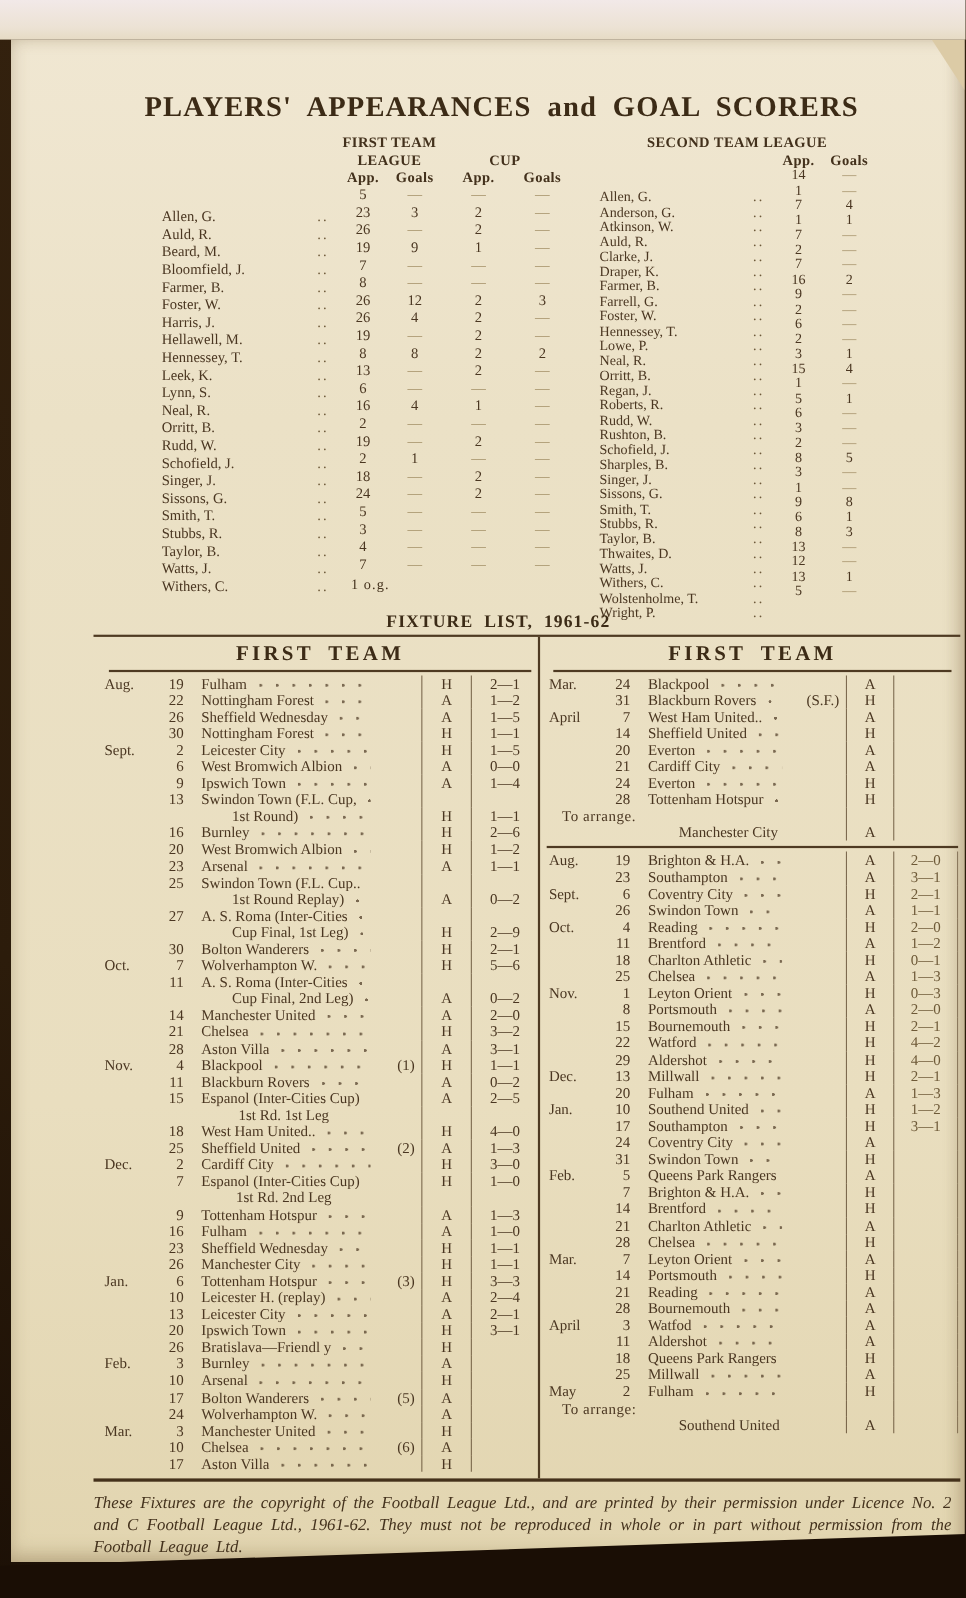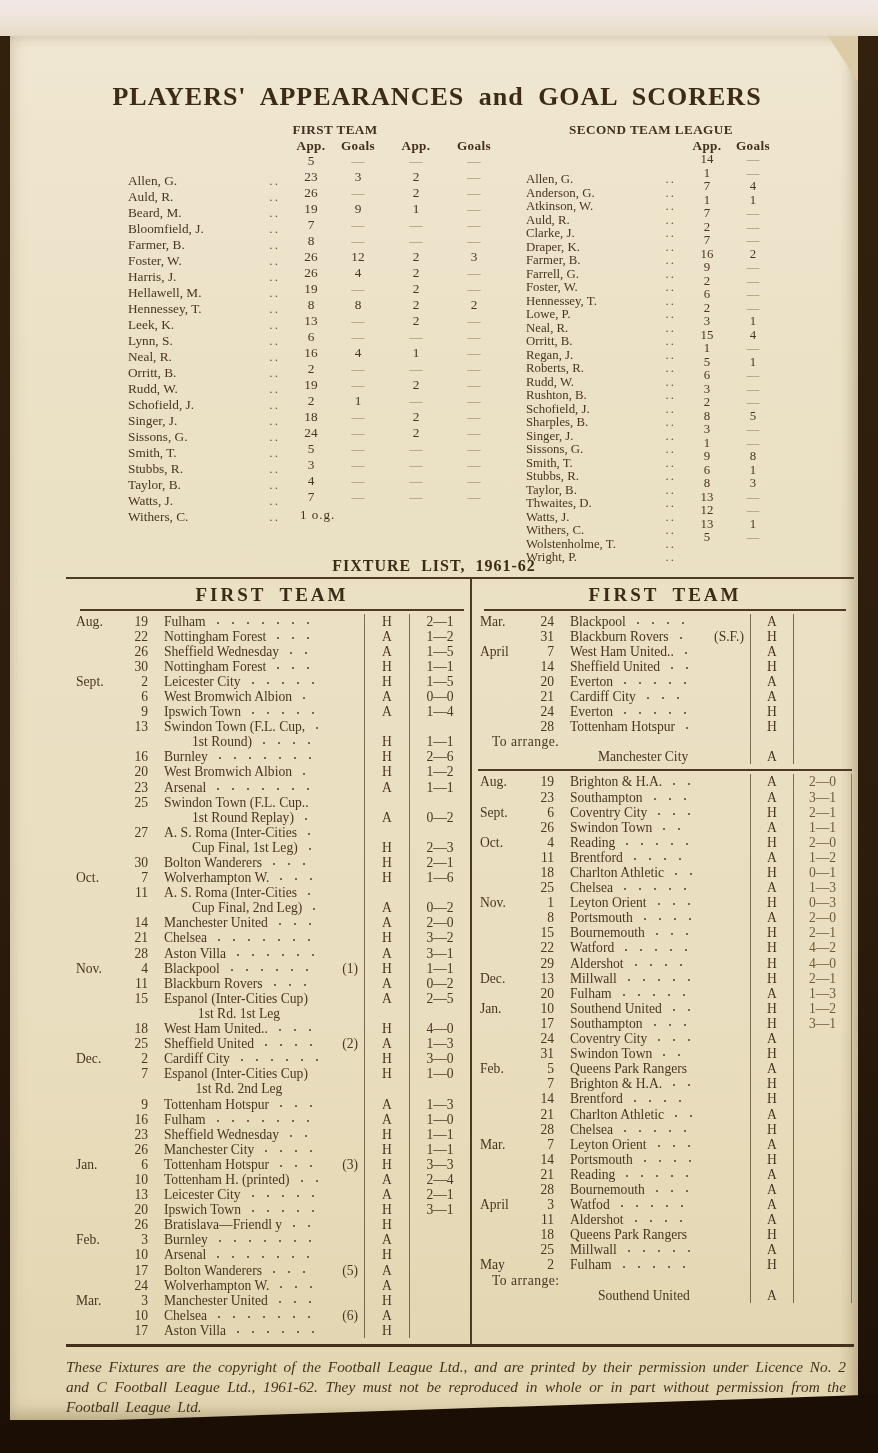--- a/index.html
+++ b/index.html
@@ -1,21 +1,21 @@
 <!DOCTYPE html>
 <html><head>
 <meta charset="utf-8">
 <style>
   html,body{margin:0;padding:0;}
   body{width:878px;height:1453px;background:#2c1c0b;font-family:"Liberation Serif","DejaVu Serif",serif;}
   .photo{position:relative;width:878px;height:1453px;overflow:hidden;background:linear-gradient(180deg,#33210e 0%,#2c1c0b 60%,#1c1006 100%);}
   .top-strip{position:absolute;top:0;left:0;width:878px;height:36px;background:linear-gradient(180deg,#f2e9e8 0%,#ece2d4 70%,#e6dbc4 100%);}
   .paper{position:absolute;left:10px;top:36px;width:848px;height:1384px;color:#4a3621;
     background:linear-gradient(180deg,#f0e7d2 0%,#ebe1c6 25%,#e9debf 70%,#e2d5b0 100%);
-    box-shadow:inset -6px 0 14px rgba(120,95,60,.25), inset 0 -8px 16px rgba(120,95,60,.25);}
+    box-shadow:inset -6px 0 14px rgba(120,95,60,.25), inset 0 -8px 16px rgba(120,95,60,.25);padding-left:19px;}
   .fold{position:absolute;top:0;right:0;width:30px;height:46px;background:#dccba6;clip-path:polygon(0 0,100% 0,100% 100%);}
   .bottom-band{position:absolute;left:-30px;bottom:-26px;width:950px;height:70px;background:#1a0e05;transform:rotate(-1.9deg);}
 
   
   .h1{margin:0;padding:46px 10px 4px 16px;text-align:center;font-size:26px;font-weight:bold;color:#3c2b16;letter-spacing:1px;word-spacing:7px;}
   .app-wrap{display:flex;margin:6px 0 0 118px;gap:28px;}
   .app-left{width:370px;}
   .app-right{width:252px;}
   .agrid{display:grid;grid-template-columns:160px 46px 48px 68px 48px;}
   .agrid2{display:grid;grid-template-columns:158px 46px 46px;}
@@ -68,20 +68,25 @@
     <h1 class="h1">PLAYERS' APPEARANCES and GOAL SCORERS</h1>
 
     <div class="app-wrap">
       <div class="app-left">
         <div class="agrid ahrow">
           <span></span>
           <span class="ah gc24">FIRST TEAM</span>
         </div>
         <div class="agrid ahrow">
           <span></span>
+          <span class="ah gc24">LEAGUE</span>
+          <span class="ah gc46">CUP</span>
+        </div>
+        <div class="agrid ahrow">
+          <span></span>
           <span class="ah">App.</span>
           <span class="ah">Goals</span>
           <span class="ah">App.</span>
           <span class="ah">Goals</span>
         </div>
         <div id="apps-first">
             <div class="arow agrid">
               <span class="aname">Allen, G.</span>
               <span class="aval">5</span>
               <span class="aval dash">—</span>
@@ -571,21 +576,21 @@
             </div>
             <div class="fxrow c1">
               <span class="fx-m"></span>
               <span class="fx-d"></span>
               <span class="fx-t">
                 <span>Cup Final, 1st Leg)</span>
                 <span class="ldr"></span>
               </span>
               <span class="fx-n"></span>
               <span class="fx-v">H</span>
-              <span class="fx-s">2—3</span>
+              <span class="fx-s">2—9</span>
             </div>
             <div class="fxrow">
               <span class="fx-m"></span>
               <span class="fx-d">30</span>
               <span class="fx-t">
                 <span>Bolton Wanderers</span>
                 <span class="ldr"></span>
               </span>
               <span class="fx-n"></span>
               <span class="fx-v">H</span>
@@ -593,21 +598,21 @@
             </div>
             <div class="fxrow">
               <span class="fx-m">Oct.</span>
               <span class="fx-d">7</span>
               <span class="fx-t">
                 <span>Wolverhampton W.</span>
                 <span class="ldr"></span>
               </span>
               <span class="fx-n"></span>
               <span class="fx-v">H</span>
-              <span class="fx-s">1—6</span>
+              <span class="fx-s">5—6</span>
             </div>
             <div class="fxrow">
               <span class="fx-m"></span>
               <span class="fx-d">11</span>
               <span class="fx-t">
                 <span>A. S. Roma (Inter-Cities</span>
                 <span class="ldr"></span>
               </span>
               <span class="fx-n"></span>
               <span class="fx-v"></span>
@@ -806,21 +811,21 @@
                 <span class="ldr"></span>
               </span>
               <span class="fx-n">(3)</span>
               <span class="fx-v">H</span>
               <span class="fx-s">3—3</span>
             </div>
             <div class="fxrow">
               <span class="fx-m"></span>
               <span class="fx-d">10</span>
               <span class="fx-t">
-                <span>Tottenham H. (printed)</span>
+                <span>Leicester H. (replay)</span>
                 <span class="ldr"></span>
               </span>
               <span class="fx-n"></span>
               <span class="fx-v">A</span>
               <span class="fx-s">2—4</span>
             </div>
             <div class="fxrow">
               <span class="fx-m"></span>
               <span class="fx-d">13</span>
               <span class="fx-t">

